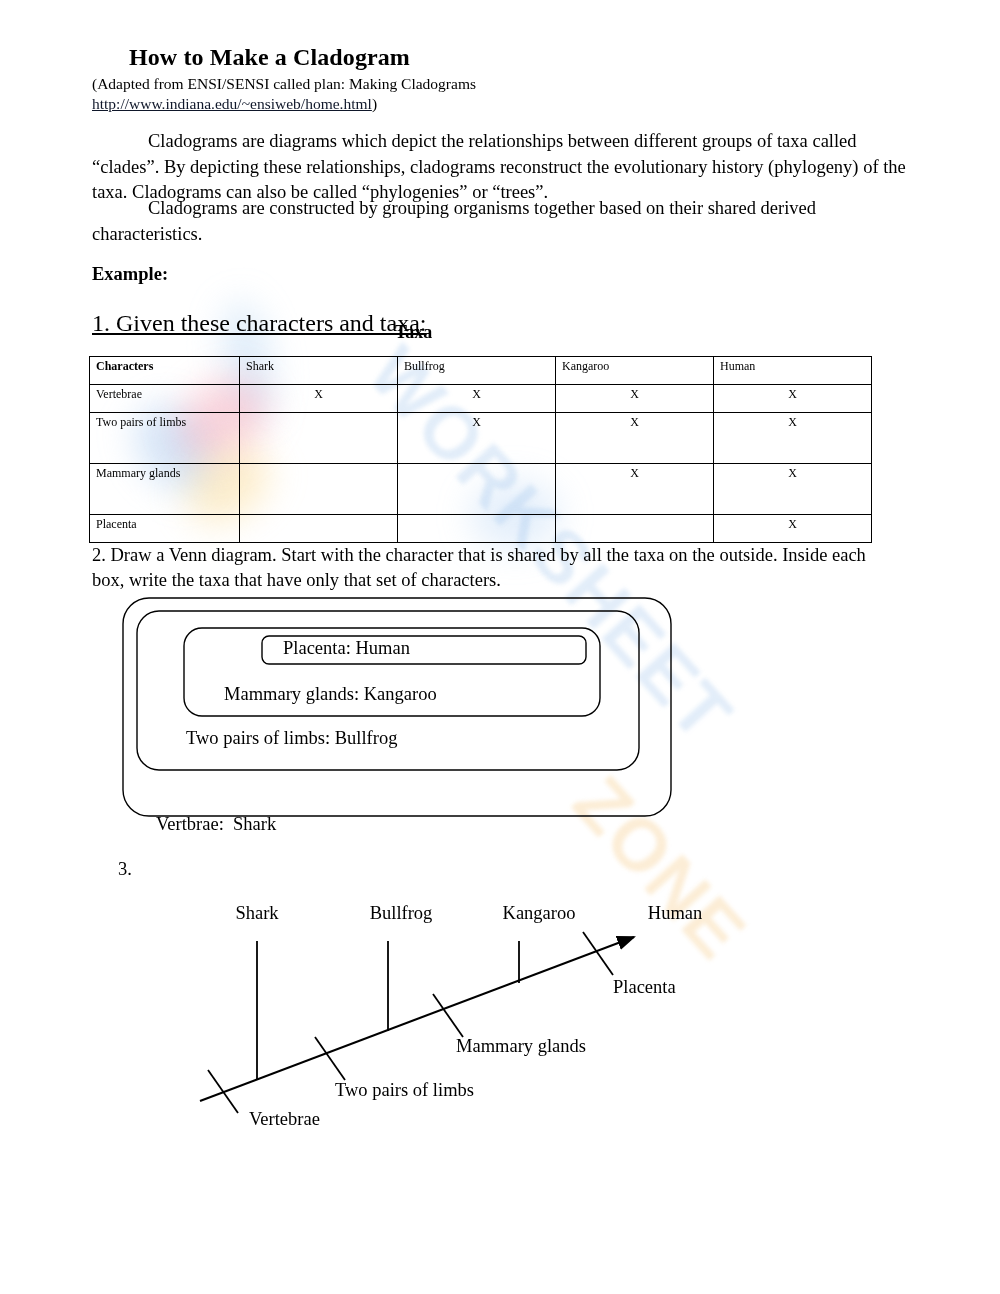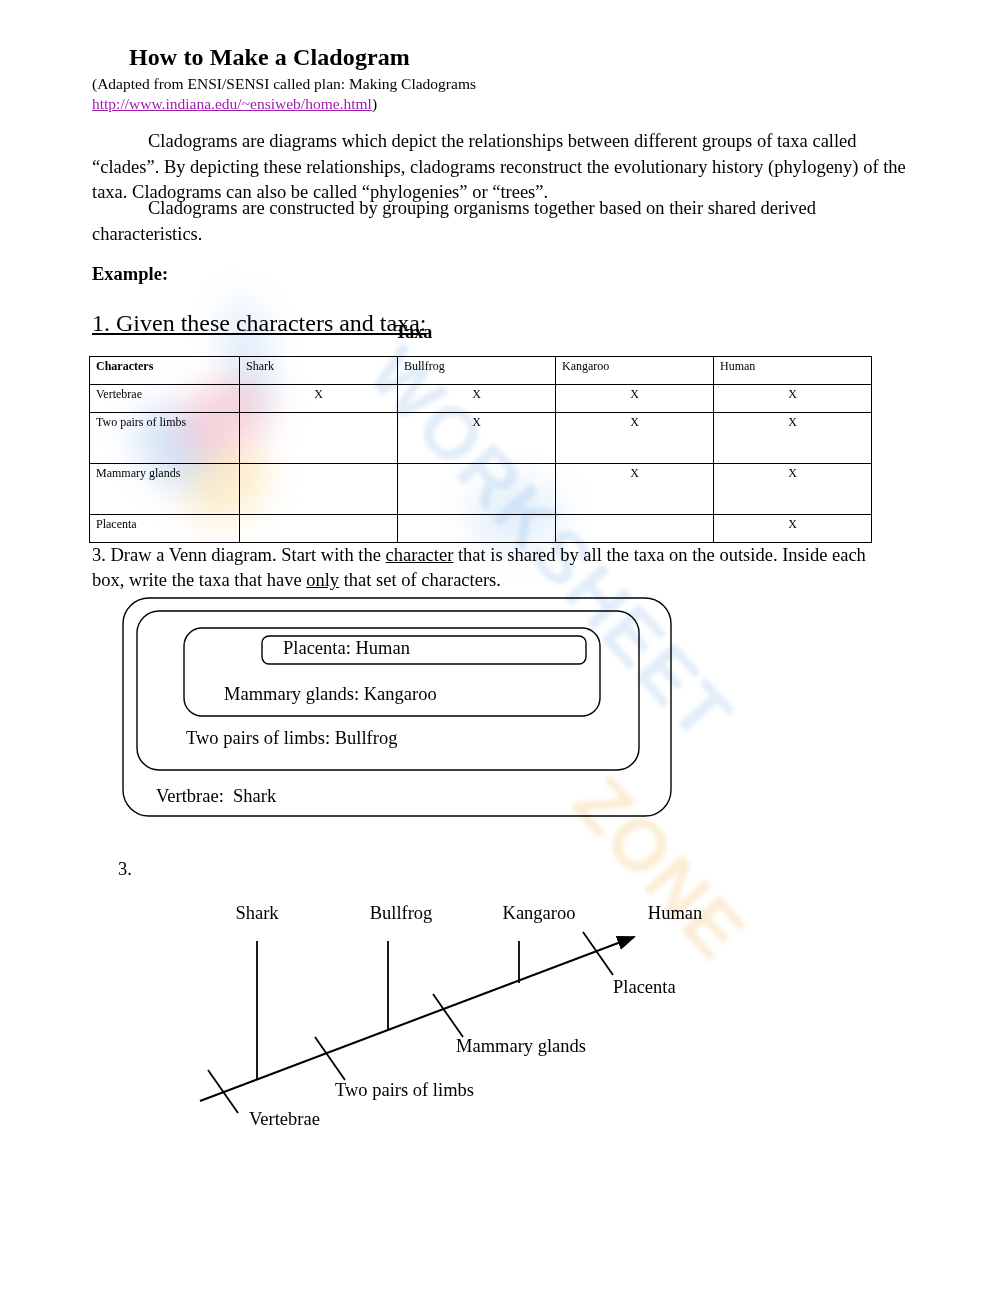--- a/index.html
+++ b/index.html
@@ -98,21 +98,21 @@
     margin-left: 37px;
   }
   .subtitle {
     position: absolute;
     left: 92px; top: 74px;
     font-size: 15.5px;
     line-height: 20px;
     width: 700px;
   }
   .subtitle a {
-    color: #a21caf;
+    color: #0f172a;
     text-decoration: underline;
   }
 
   
   .para {
     position: absolute;
     font-size: 18.5px;
     line-height: 25.5px;
     text-align: left;
   }
@@ -161,34 +161,34 @@
   .row-tall td { height: 46px; }
 
   
   .step2 {
     position: absolute;
     left: 92px; top: 543px;
     width: 810px;
     font-size: 18.5px;
     line-height: 25px;
   }
-  .u { text-decoration: underline; }
+  .u { }
 
   
   .venn { position: absolute; left: 0; top: 0; }
   .venn-label {
     position: absolute;
     font-size: 18.5px;
     white-space: pre;
     font-family: Liberation Serif, serif;
   }
   .vl-placenta { left: 283px; top: 638px; }
   .vl-mammary  { left: 224px; top: 684px; }
   .vl-limbs    { left: 186px; top: 728px; }
-  .vl-vert     { left: 156px; top: 786px; }
+  .vl-vert     { left: 156px; top: 814px; }
 
   
   .step3-num {
     position: absolute;
     left: 118px; top: 859px;
     font-size: 18.5px;
   }
   .step3-txt {
     position: absolute;
     left: 152px; top: 859px;
@@ -283,21 +283,21 @@
           <td class="c-char">Placenta</td>
           <td class="mark"></td>
           <td class="mark"></td>
           <td class="mark"></td>
           <td class="mark">X</td>
         </tr>
       </tbody>
     </table>
 
     <div class="step2">
-      <span>3. Draw a Venn diagram.  Start with the </span><span class="u">character</span><span> that is shared by all the taxa on the outside.  Inside each box, write the taxa that have </span><span class="u">only</span><span> that set of characters.</span>
+      <span>2. Draw a Venn diagram.  Start with the </span><span class="u">character</span><span> that is shared by all the taxa on the outside.  Inside each box, write the taxa that have </span><span class="u">only</span><span> that set of characters.</span>
     </div>
 
     <svg class="venn" width="1000" height="1294">
       <rect x="123" y="598" width="548" height="218" rx="26" ry="26" fill="none" stroke="#000000" stroke-width="1.4"></rect>
       <rect x="137" y="611" width="502" height="159" rx="22" ry="22" fill="none" stroke="#000000" stroke-width="1.4"></rect>
       <rect x="184" y="628" width="416" height="88" rx="18" ry="18" fill="none" stroke="#000000" stroke-width="1.4"></rect>
       <rect x="262" y="636" width="324" height="28" rx="7" ry="7" fill="none" stroke="#000000" stroke-width="1.4"></rect>
     </svg>
 
     <div class="venn-label vl-placenta">Placenta: Human</div>

